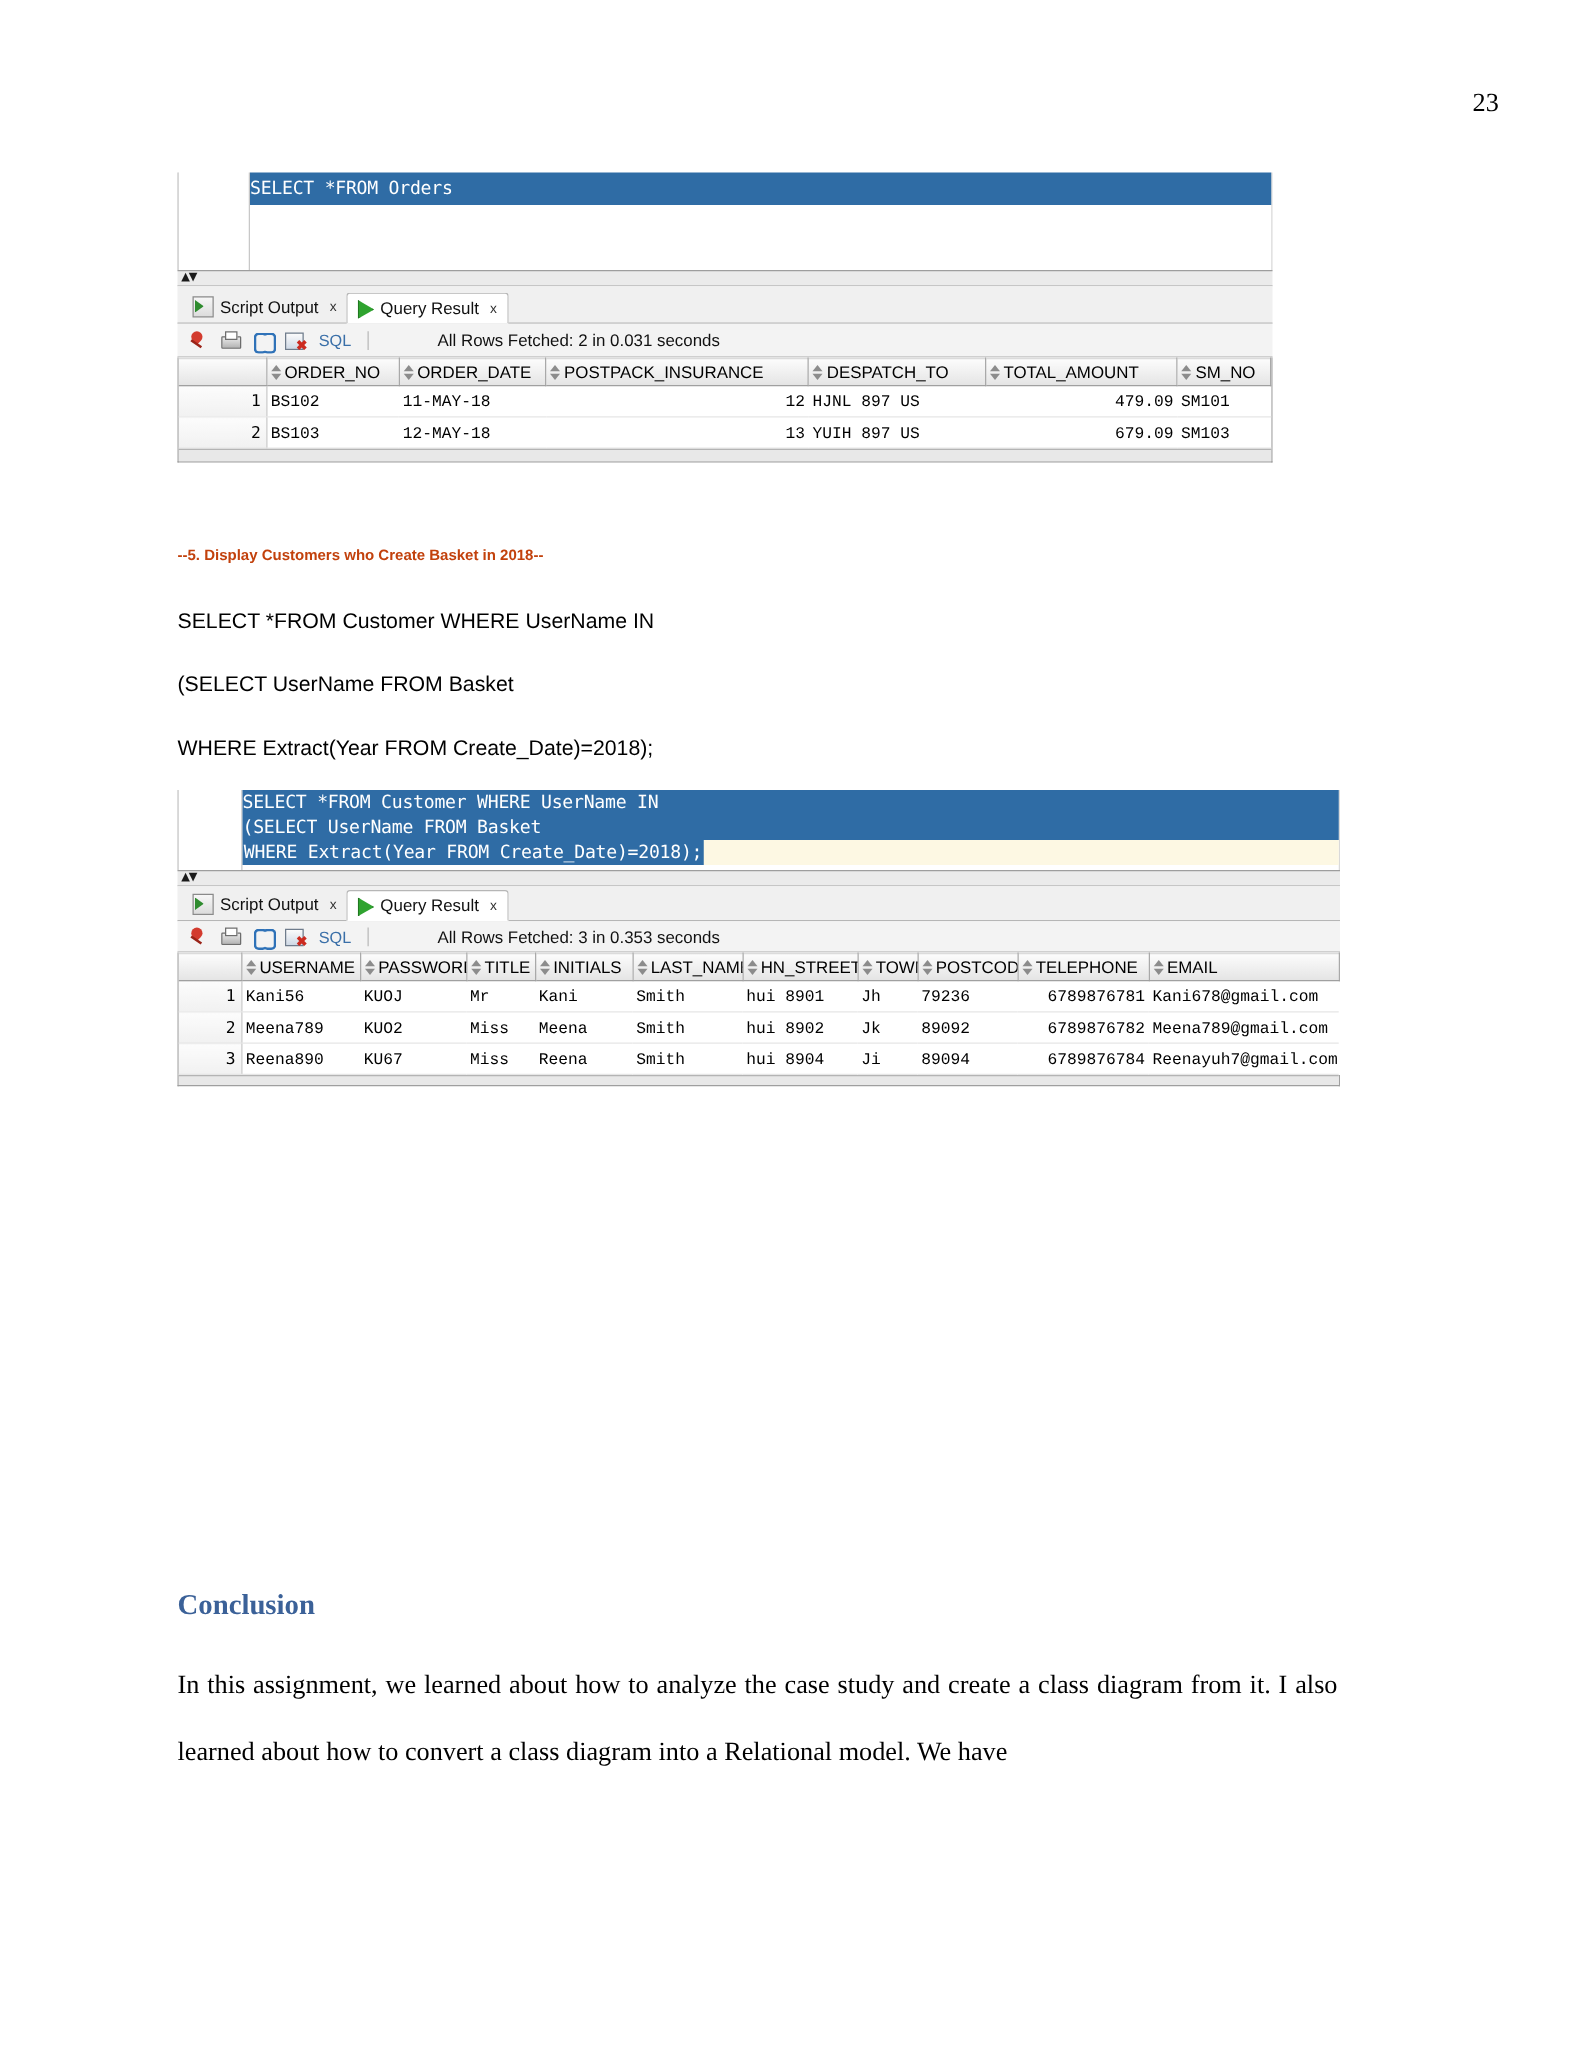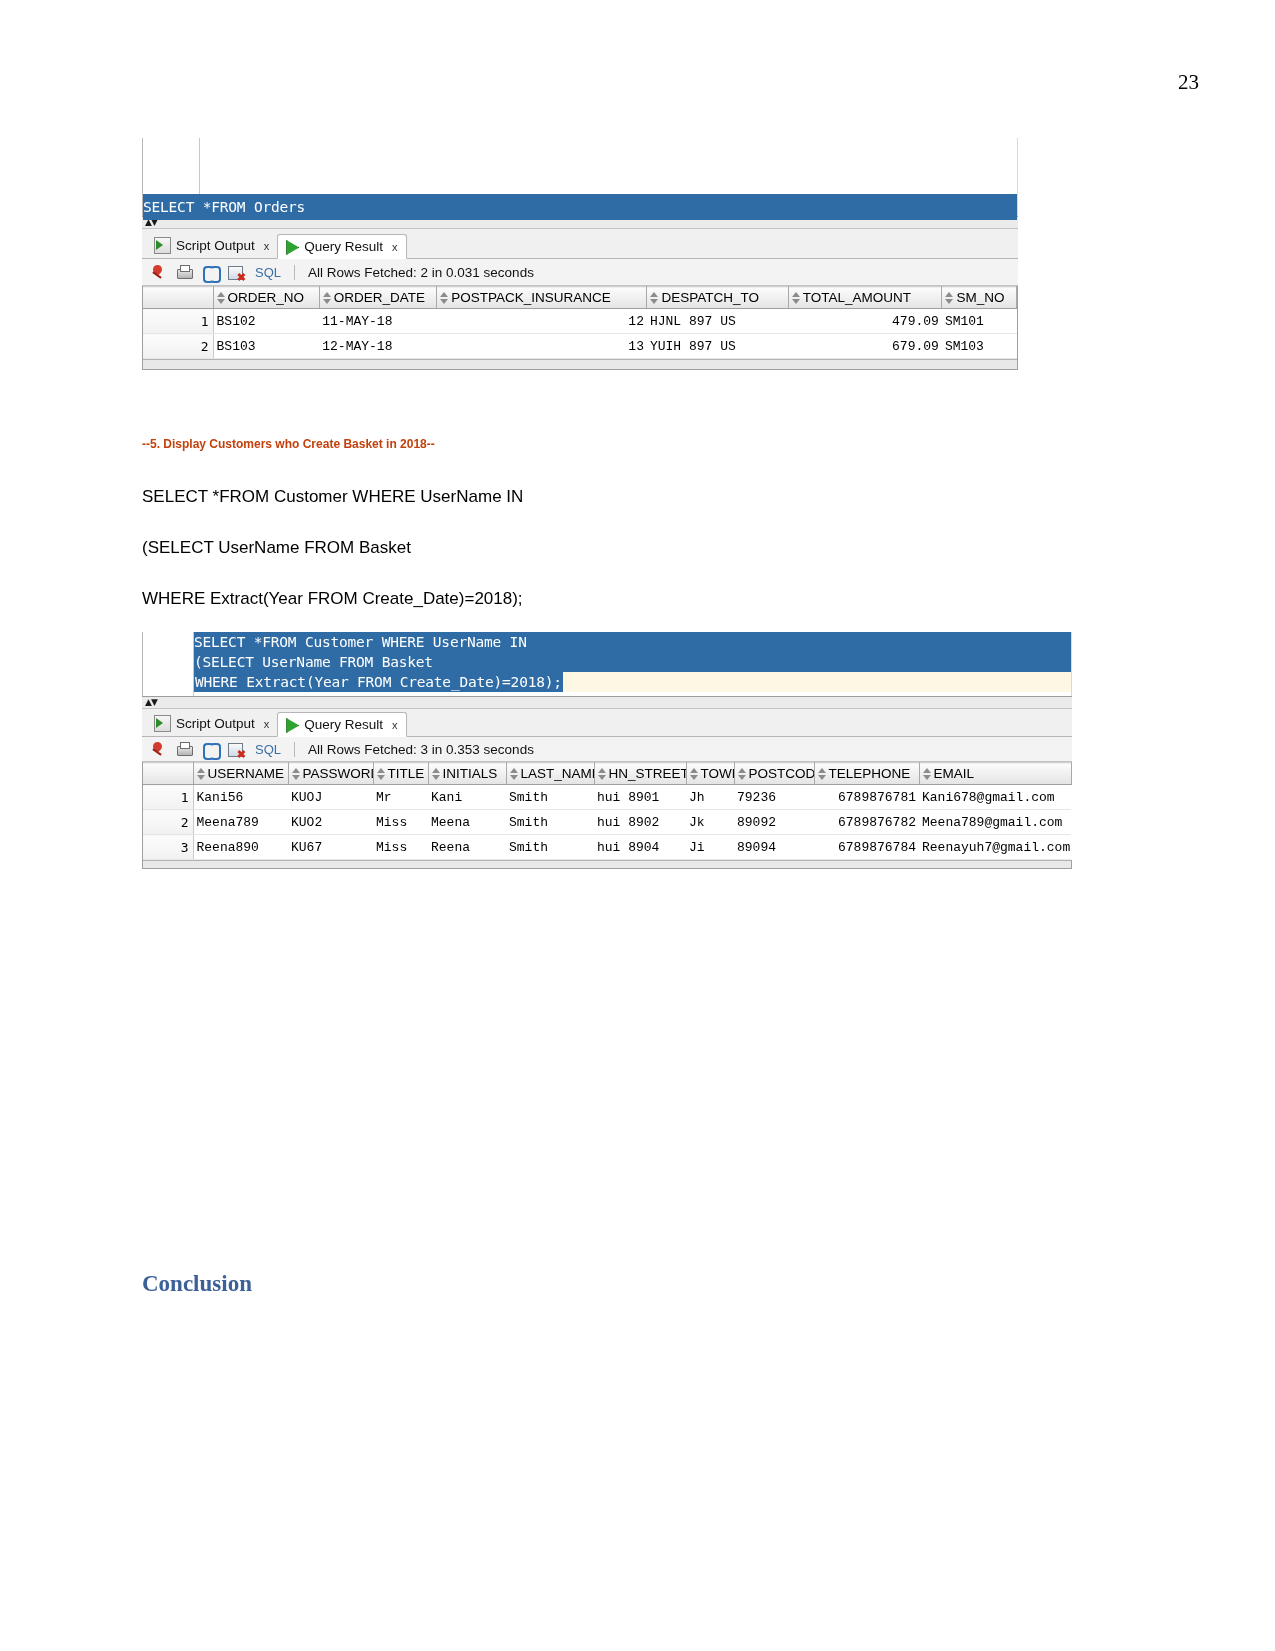--- a/index.html
+++ b/index.html
@@ -222,20 +222,21 @@
     font-family: "Liberation Sans", sans-serif;
     margin-left: 1px;
   }
   .tb-sep {
     width: 1px; height: 15px; background: #b9b9b9; margin: 0 4px;
   }
   .tb-status {
     font-size: 13.5px;
     color: #111;
     white-space: nowrap;
+    margin-left: 42px;
   }
 
   
   .grid {
     width: 100%;
     border-collapse: collapse;
     table-layout: fixed;
     background: #ffffff;
   }
   .grid th {
@@ -349,21 +350,21 @@
 </style>
 </head>
 <body>
 
 <div class="page">
 
   <div class="page-number">23</div>
 
   <div class="sqlpanel" style="left:142px; top:138px; width:876px;">
 
-    <div class="editor" style="height:78px;flex-direction:column;">
+    <div class="editor" style="height:78px;">
       <div class="gutter"></div>
       <div class="editor-body">
         <div class="code-line full-sel" style="height:26px;line-height:26px;">SELECT *FROM Orders</div>
         <div class="code-line" style="height:26px;"> </div>
       </div>
     </div>
 
     <div class="splitter">
       <span class="arrows">▲▼</span>
     </div>
@@ -551,14 +552,15 @@
             <td class="num">6789876784</td>
             <td>Reenayuh7@gmail.com</td>
           </tr>
         </tbody>
       </table>
       <div class="panel-bottomedge" style="height:7px;"></div>
     </div>
   </div>
 
   <div class="conclusion-heading" style="top:1271px;">Conclusion</div>
+  <div class="body-par" style="top:1320px;">In this assignment, we learned about how to analyze the case study and create a class diagram from it. I also learned about how to convert a class diagram into a Relational model. We have</div>
 
 </div>
 
 </body></html>

